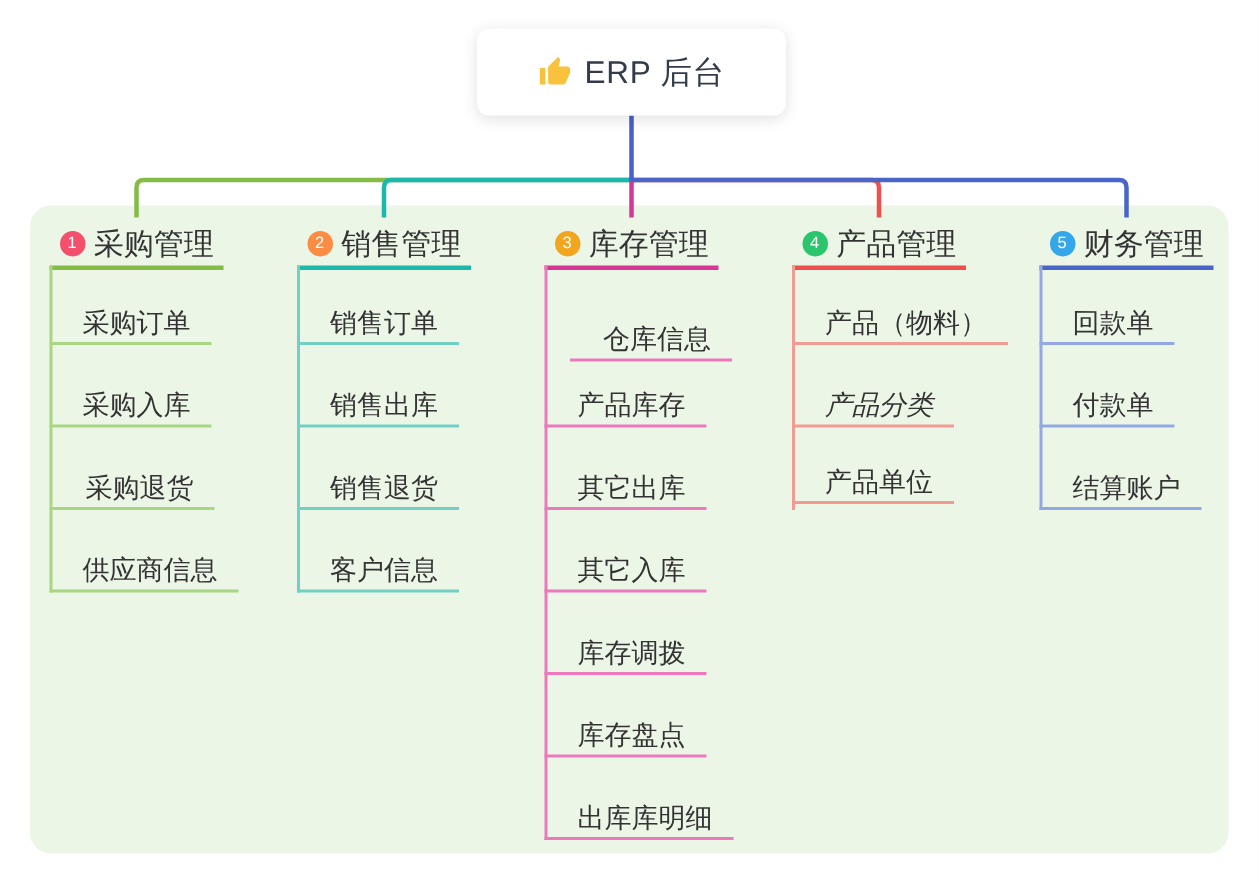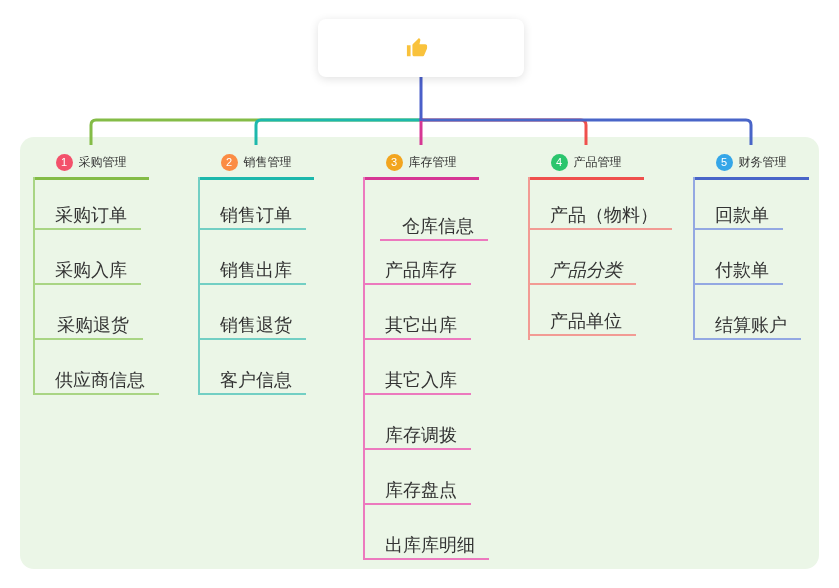--- a/index.html
+++ b/index.html
@@ -6,21 +6,21 @@
   body{font-family:"Liberation Sans","DejaVu Sans",sans-serif;color:#333;}
   #stage{position:relative;width:839px;height:588px;background:#fff;overflow:hidden;}
   #panel{position:absolute;left:20px;top:137px;width:799px;height:432px;background:#EBF6E7;border-radius:14px;}
   #connectors{position:absolute;left:0;top:0;width:839px;height:588px;pointer-events:none;}
   #root-node{position:absolute;left:318px;top:19px;width:206px;height:58px;background:#fff;border-radius:8px;
              box-shadow:0 2px 10px rgba(0,0,0,0.12);display:flex;align-items:center;justify-content:center;cursor:pointer;}
   #root-node .root-title{font-size:21px;color:#333b4a;letter-spacing:0.5px;}
   #root-node svg{margin-right:9px;display:block;}
   .branch-header{position:absolute;height:24px;width:116px;display:flex;align-items:center;justify-content:center;
                  padding-bottom:3px;border-bottom:3px solid #999;cursor:pointer;}
-  .branch-label{font-size:12px;white-space:nowrap;}
+  .branch-label{font-size:20px;white-space:nowrap;}
   .badge{width:17px;height:17px;border-radius:50%;color:#fff;font-size:11px;line-height:17px;text-align:center;
          margin-right:6px;flex:0 0 17px;}
   .spine{position:absolute;width:2px;}
   .child-row{position:absolute;line-height:18px;font-size:18px;white-space:nowrap;
              padding:0 14px 4px 22px;border-bottom:2px solid #be185d;cursor:pointer;}
 </style>
 </head>
 <body>
 
 <div id="stage">
@@ -32,20 +32,21 @@
       <path d="M 421 120 L 581 120 Q 586 120 586 125 L 586 145" stroke="#EF504D" fill="none" stroke-width="3"></path>
       <path d="M 421 120 L 746 120 Q 751 120 751 125 L 751 145" stroke="#4965C8" fill="none" stroke-width="3"></path>
       <path d="M 421 118 L 421 145" stroke="#D63794" fill="none" stroke-width="3"></path>
       <path d="M 421 77 L 421 121" stroke="#4A5FC9" fill="none" stroke-width="3"></path>
     </svg>
 
   <div id="root-node">
     <svg width="22" height="22" viewBox="0 0 24 24">
       <path id="thumb-path" fill="#F9C23C" d="M1 21h4V9H1v12zm22-11c0-1.1-.9-2-2-2h-6.31l.95-4.57.03-.32c0-.41-.17-.79-.44-1.06L14.17 1 7.59 7.59C7.22 7.95 7 8.45 7 9v10c0 1.1.9 2 2 2h9c.83 0 1.54-.5 1.84-1.22l3.02-7.05c.09-.23.14-.47.14-.73v-2z"></path>
     </svg>
+    <span class="root-title">ERP 后台</span>
   </div>
 
   <div id="branches">
       <div class="branch-header" style="left: 33px; top: 150px; border-bottom-color: rgb(132, 188, 71);">
         <span class="badge" style="background: rgb(243, 81, 107);">1</span>
         <span class="branch-label">采购管理</span>
       </div>
       <div class="spine" style="left: 33px; top: 177px; height: 218px; background: rgb(169, 213, 132);"></div>
       <div class="child-row" style="left: 33px; top: 206px; border-bottom-color: rgb(169, 213, 132);">采购订单</div>
       <div class="child-row" style="left: 33px; top: 261px; border-bottom-color: rgb(169, 213, 132);">采购入库</div>

